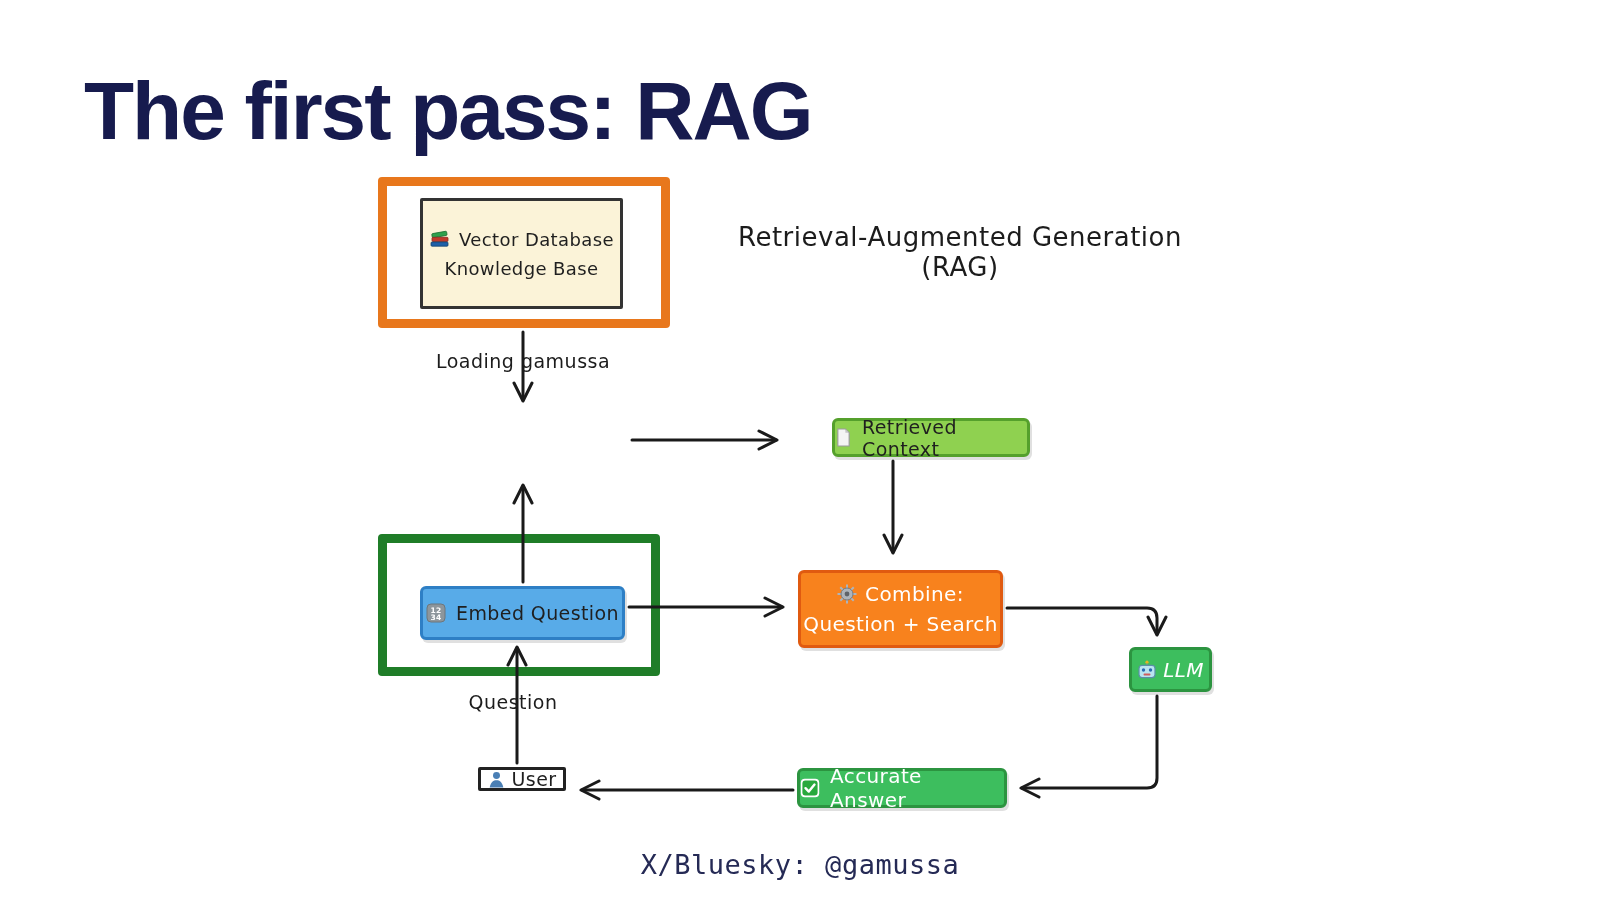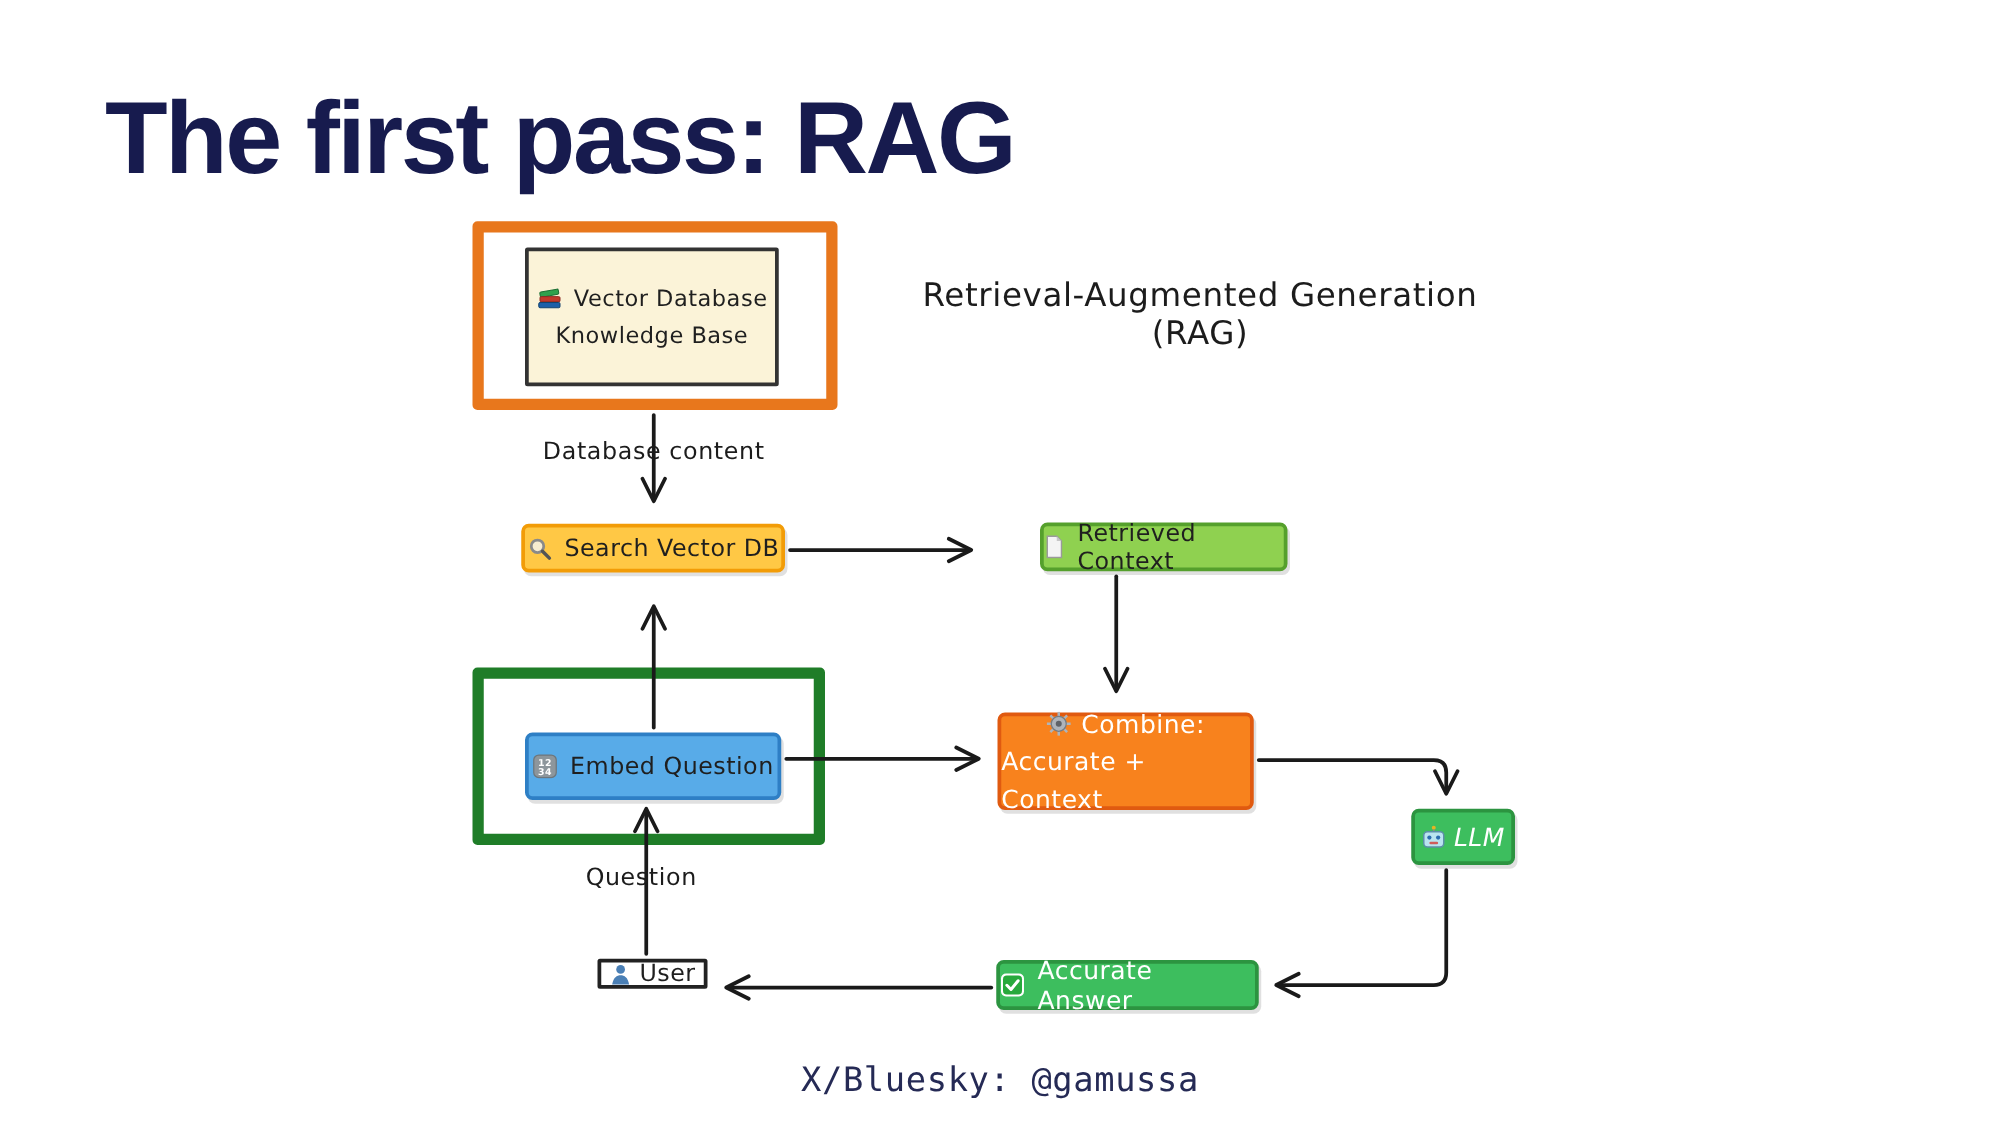--- a/index.html
+++ b/index.html
@@ -81,50 +81,41 @@
       <path d="M893,461 L893,552" marker-end="url(#ah)"></path>
       <path d="M523,582 L523,486" marker-end="url(#ah)"></path>
       <path d="M629,607 L782,607" marker-end="url(#ah)"></path>
       <path d="M1007,608 L1147,608 Q1157,608 1157,618 L1157,634" marker-end="url(#ah)"></path>
       <path d="M1157,696 L1157,778 Q1157,788 1147,788 L1022,788" marker-end="url(#ah)"></path>
       <path d="M793,790 L582,790" marker-end="url(#ah)"></path>
       <path d="M517,763 L517,648" marker-end="url(#ah)"></path>
     </g>
   </svg>
 
-  <div class="edge-label loading hand">Database content</div>
+  <div class="edge-label loading hand">Loading gamussa</div>
   <div class="edge-label question hand">Question</div>
 
   <div class="node kb hand">
     <div class="kb-line">
       <span class="ic">
         <svg width="22" height="20" viewBox="0 0 22 20">
           <g transform="rotate(-10 10 6)">
               <rect x="3" y="3.5" width="15" height="4.2" rx="1" fill="#2fa14d" stroke="#1d6f34" stroke-width="0.8"></rect>
             </g>
           <rect x="3" y="8.3" width="16" height="4.2" rx="1" fill="#c0392b" stroke="#8c2a20" stroke-width="0.8"></rect>
           <rect x="2" y="13" width="17" height="4.2" rx="1" fill="#1d5fa8" stroke="#14436f" stroke-width="0.8"></rect>
         </svg>
       </span>
       <span>Vector Database</span>
     </div>
     <div class="kb-line">
       <span>Knowledge Base</span>
     </div>
   </div>
 
-  <div class="node search hand">
-    <span class="ic">
-      <svg width="20" height="20" viewBox="0 0 20 20">
-        <circle cx="8" cy="8" r="5" fill="#f7ecd0" stroke="#8a8a8a" stroke-width="2.2"></circle>
-        <line x1="12" y1="12" x2="17.5" y2="17.5" stroke="#555" stroke-width="2.8" stroke-linecap="round"></line>
-      </svg>
-    </span>
-    <span>Search Vector DB</span>
-  </div>
 
   <div class="node context hand">
     <span class="ic">
       <svg width="17" height="19" viewBox="0 0 18 20">
         <path d="M3 1 h8 l4 4 v14 h-12 z" fill="#f4f4f4" stroke="#9a9a9a" stroke-width="1.2"></path>
         <path d="M11 1 l4 4 h-4 z" fill="#c6c6c6"></path>
       </svg>
     </span>
     <span>Retrieved Context</span>
   </div>
@@ -154,21 +145,21 @@
             <rect x="9" y="0.5" width="2" height="5" transform="rotate(270 10 10)"></rect>
             <rect x="9" y="0.5" width="2" height="5" transform="rotate(315 10 10)"></rect>
           </g>
           <circle cx="10" cy="10" r="6" fill="#aeb4ba" stroke="#767c82" stroke-width="1"></circle>
           <circle cx="10" cy="10" r="2.4" fill="#5f6368"></circle>
         </svg>
       </span>
       <span>Combine:</span>
     </div>
     <div class="c-line">
-      <span>Accurate + Context</span>
+      <span>Question + Search</span>
     </div>
   </div>
 
   <div class="node llm hand">
     <span class="ic">
       <svg width="20" height="20" viewBox="0 0 20 20">
         <circle cx="10" cy="2.2" r="1.6" fill="#e6b422"></circle>
         <line x1="10" y1="3.6" x2="10" y2="5.4" stroke="#8a8a8a" stroke-width="1.4"></line>
         <rect x="2" y="5.4" width="16" height="12.2" rx="3" fill="#b9e4f0" stroke="#5b8fa8" stroke-width="1.2"></rect>
         <circle cx="6.5" cy="10" r="1.7" fill="#2b6cb0"></circle>

